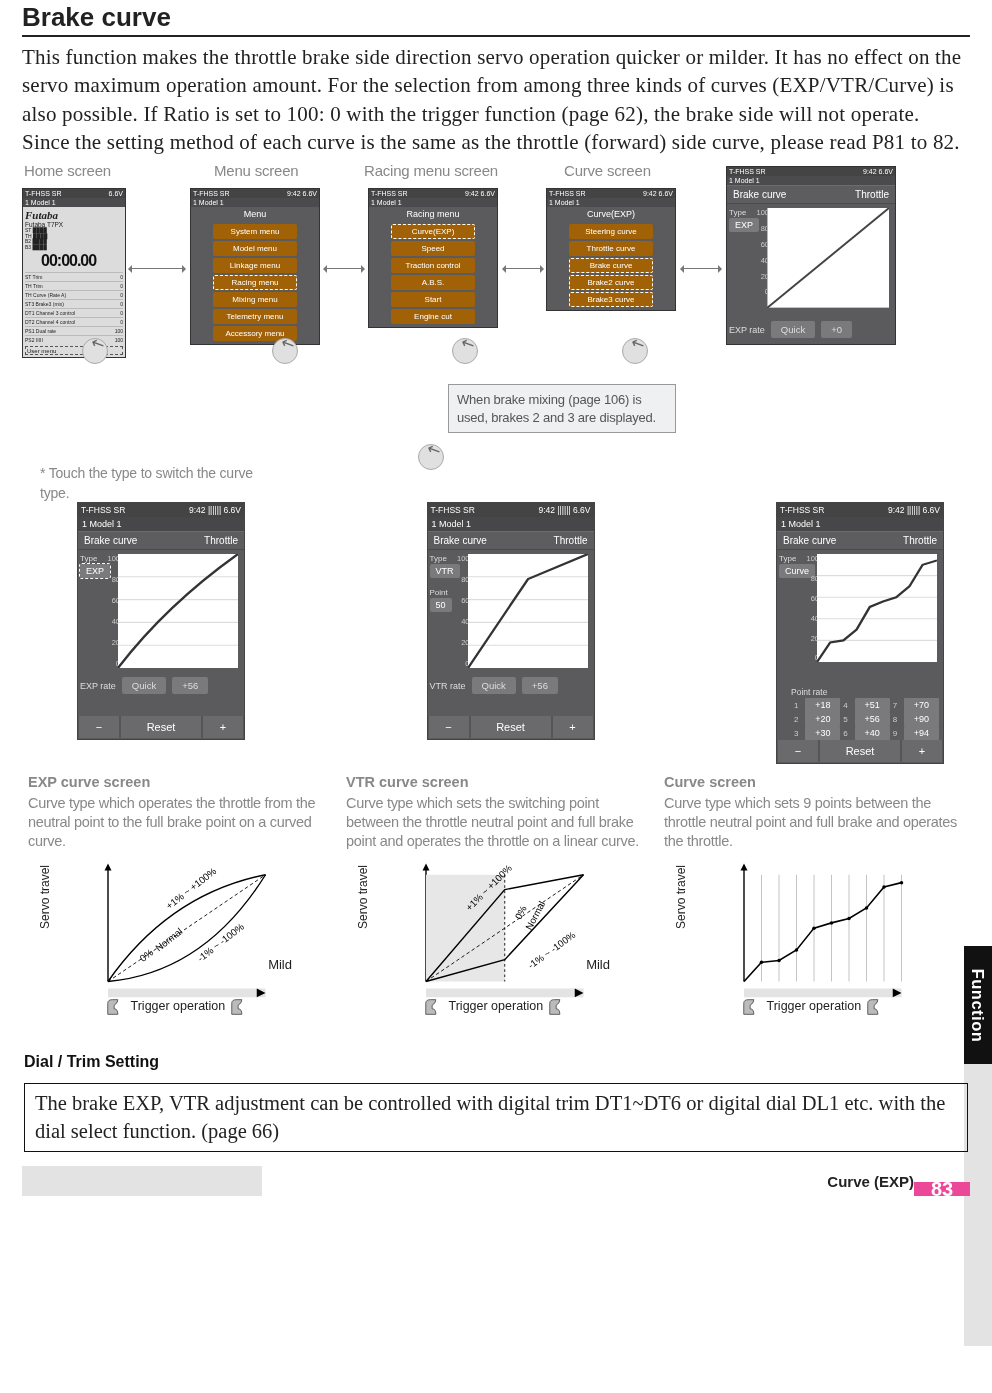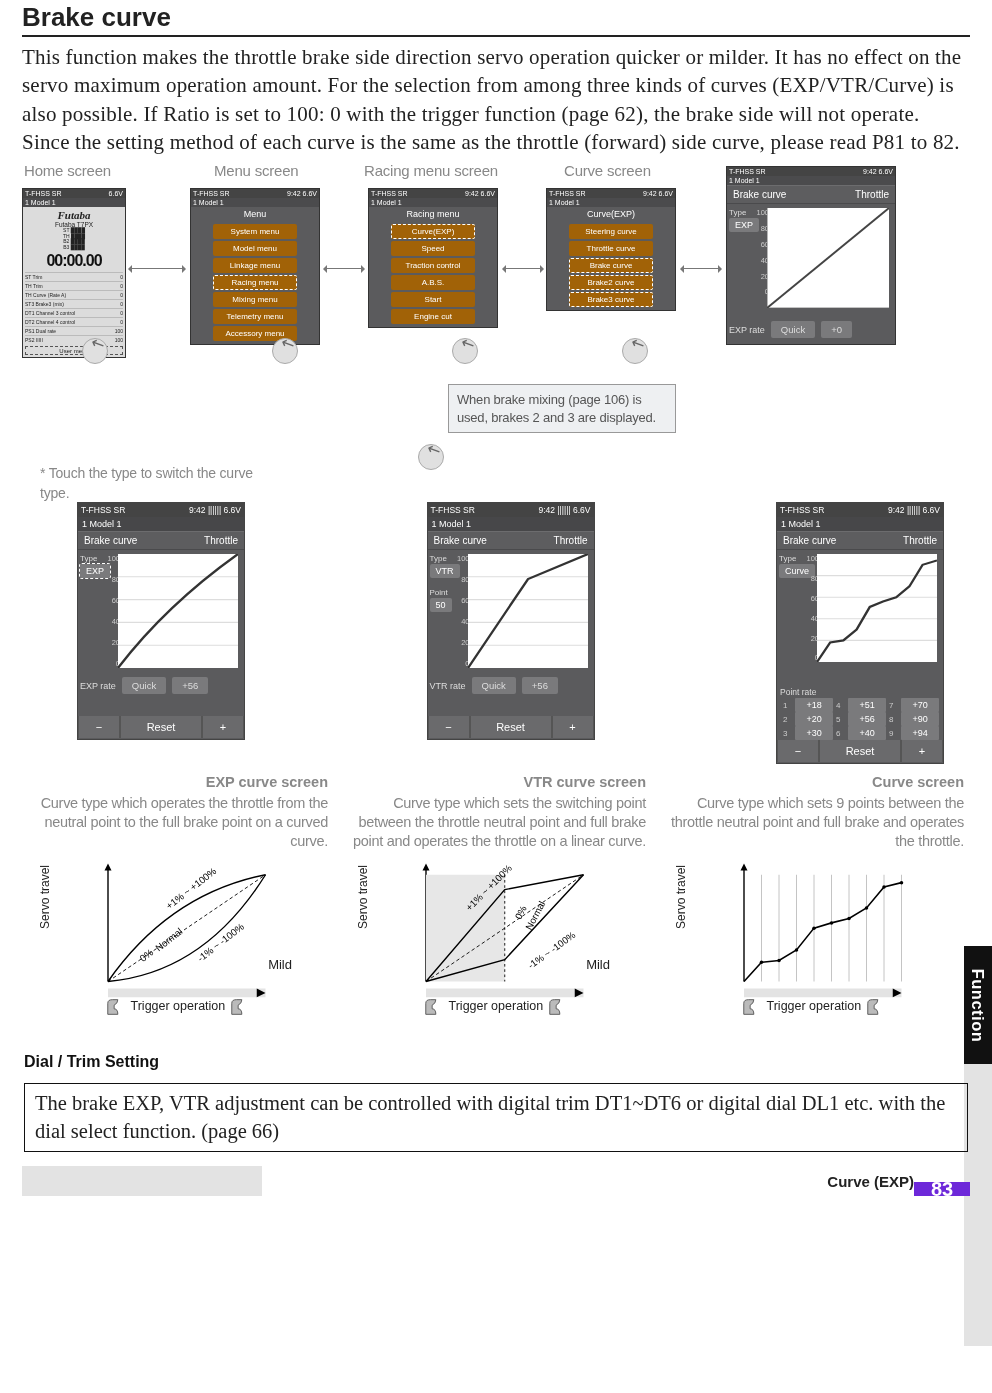--- a/index.html
+++ b/index.html
@@ -10,21 +10,21 @@
   .intro { font-family:"Times New Roman",Times,serif; font-size:21px; line-height:1.35; letter-spacing:0.2px; color:#222; }
   .flow-labels { position:relative; height:24px; margin-top:6px; }
   .flow-labels span { position:absolute; font-size:15px; color:#888; letter-spacing:-0.2px; }
   .flow { position:relative; height:240px; margin-top:2px; }
   .thumb { position:absolute; background:#5b5b5d; border:1px solid #333; box-sizing:border-box; }
   .thumb .bar { font-size:7px; color:#fff; background:#444; display:flex; justify-content:space-between; padding:1px 2px; }
   .thumb .ttl { text-align:center; color:#fff; font-size:9px; padding:2px 0; }
   .thumb .btnrow { margin:3px 4px; }
   .mbtn { display:block; background:#a16207; color:#fff; font-size:8px; text-align:center; padding:3px 2px; margin:2px 18px; border-radius:2px; }
   .mbtn.dashed { outline:1px dashed #fff; outline-offset:-1px; }
-  .home-body { background:#dcdcdc; color:#222; font-size:7px; padding:2px;text-align:center; }
+  .home-body { background:#dcdcdc; color:#222; font-size:7px; padding:2px; }
   .home-body .brand { font-family:"Times New Roman",serif; font-style:italic; font-weight:bold; font-size:11px; }
   .home-body .timer { font-size:16px; font-weight:bold; margin:2px 16px; letter-spacing:-1px; color:#111;}
   .home-body .rows div { border-top:1px solid #bbb; padding:1px 0; display:flex; justify-content:space-between; }
   .home-body .panel-dashed { outline:1px dashed #555; outline-offset:-1px; margin-top:2px; padding:1px 2px;}
   .hand { position:absolute; width:28px; height:28px; }
   .hand .circ { width:24px; height:24px; border-radius:50%; background:#e0e0e0; border:1px solid #aaa; position:absolute; top:0; left:0; }
   .hand .ptr { position:absolute; left:9px; top:-4px; font-size:16px; color:#666; transform:rotate(-25deg); }
   .arrow-h { position:absolute; height:0; border-top:1px solid #777; }
   .arrow-h::after,.arrow-h::before{ content:""; position:absolute; top:-4px; border:4px solid transparent; }
   .arrow-h::after { right:-8px; border-left-color:#777; }
@@ -43,46 +43,46 @@
   .type-chip { position:absolute; left:2px; top:14px; background:#7a7a7c; padding:2px 6px; font-size:9px; border-radius:2px; }
   .type-chip.dashed { outline:1px dashed #fff; outline-offset:0px;}
   .chart-area { position:absolute; left:40px; right:6px; top:4px; bottom:48px; background:#fff; }
   .chart-svg{ width:100%; height:100%; display:block;}
   .axis-ticks { position:absolute; left:28px; top:4px; bottom:48px; width:14px; display:flex; flex-direction:column; justify-content:space-between; align-items:flex-end; font-size:7.5px; color:#ccc;}
   .rate-row { position:absolute; left:2px; bottom:22px; font-size:9px; color:#ddd; display:flex; align-items:center; gap:6px;}
   .rate-row .chip { background:#7a7a7c; padding:3px 10px; border-radius:2px; font-size:9.5px;}
   .dev-footer { display:flex; justify-content:space-between; background:#555; padding:0; }
   .dev-footer .fbtn { flex:1; text-align:center; color:#fff; font-size:11px; padding:5px 0; background:#6a6a6c; margin:0 1px;}
   .dev-footer .fbtn.wide { flex:2; }
-  .points-grid { position:absolute; left:3px; right:4px; bottom:0px; font-size:9px; color:#fff; }
+  .points-grid { position:absolute; left:14px; right:4px; bottom:0px; font-size:9px; color:#fff; }
   .points-grid .plabel{ color:#ddd; font-size:8.5px; margin-bottom:1px;}
   .points-grid table { border-collapse:collapse; width:100%; }
   .points-grid td { padding:2px 2px; text-align:left; }
   .points-grid td.val { background:#7a7a7c; width:28px; text-align:center; font-size:9px; border-radius:1px;}
   .points-grid td.idx { width:8px; color:#ccc; font-size:8px; padding-left:3px;}
   
   .desc-row { display:flex; gap:18px; padding:0 6px; margin-top:10px; }
-  .desc-col { flex:1;text-align:right; }
+  .desc-col { flex:1; }
   .desc-col h3 { font-size:14.5px; font-weight:bold; margin:0 0 4px 0; color:#888; }
   .desc-col p { font-size:14.5px; line-height:1.3; color:#888; margin:0; letter-spacing:-0.3px;}
   
   .graphs-row { display:flex; gap:18px; padding:0 6px; margin-top:8px; }
   .graph { flex:1; position:relative; height:180px; }
   .graph svg { width:100%; height:140px; display:block; }
   .graph .yl { position:absolute; left:10px; top:70px; transform:rotate(-90deg); transform-origin:left top; font-size:12px; color:#222; white-space:nowrap;}
   .graph .xl { text-align:center; font-size:12.5px; color:#222; margin-top:-2px;}
   .graph .mild { position:absolute; right:36px; top:98px; font-size:13px; color:#222; }
   .trigger-icon { display:inline-block; width:22px; height:20px; position:relative; vertical-align:middle;}
   .trigger-icon svg{width:100%;height:100%;}
   .sub-heading { font-size:16px; font-weight:bold; margin:14px 0 4px 2px; color:#111; }
   .box-note { border:1.6px solid #111; padding:6px 10px; font-family:"Times New Roman",serif; font-size:20.5px; line-height:1.35; margin:12px 2px;}
   .footer-band { margin-top:14px; height:30px; display:flex; align-items:stretch; position:relative; }
   .footer-band .grey-bar { flex:0 0 240px; background:#e3e3e3; }
   .footer-band .label { flex:1; text-align:right; font-size:15px; font-weight:600; align-self:center; }
-  .footer-band .black-box { width:56px; background:#6d28d9; color:#fff; display:flex; align-items:center; justify-content:center; font-size:20px; font-weight:bold;margin-top:16px;}
+  .footer-band .black-box { width:56px; background:#ec4899; color:#fff; display:flex; align-items:center; justify-content:center; font-size:20px; font-weight:bold;margin-top:16px;}
   .side-tab { position:absolute; right:0; top:946px; width:28px; height:118px; background:#111; color:#fff; display:flex; align-items:center; justify-content:center; }
   .side-tab span { transform:rotate(90deg); font-size:16.5px; font-weight:bold; letter-spacing:0.5px;}
   .grey-strip { position:absolute; right:0; top:946px; width:28px; height:400px; background:#e3e3e3; z-index:-1;}
   .big-steer-label{position:absolute; font-size:14px; color:#888;}
 </style>
 </head>
 <body>
 
 <div class="grey-strip"></div>
 <div class="side-tab">

